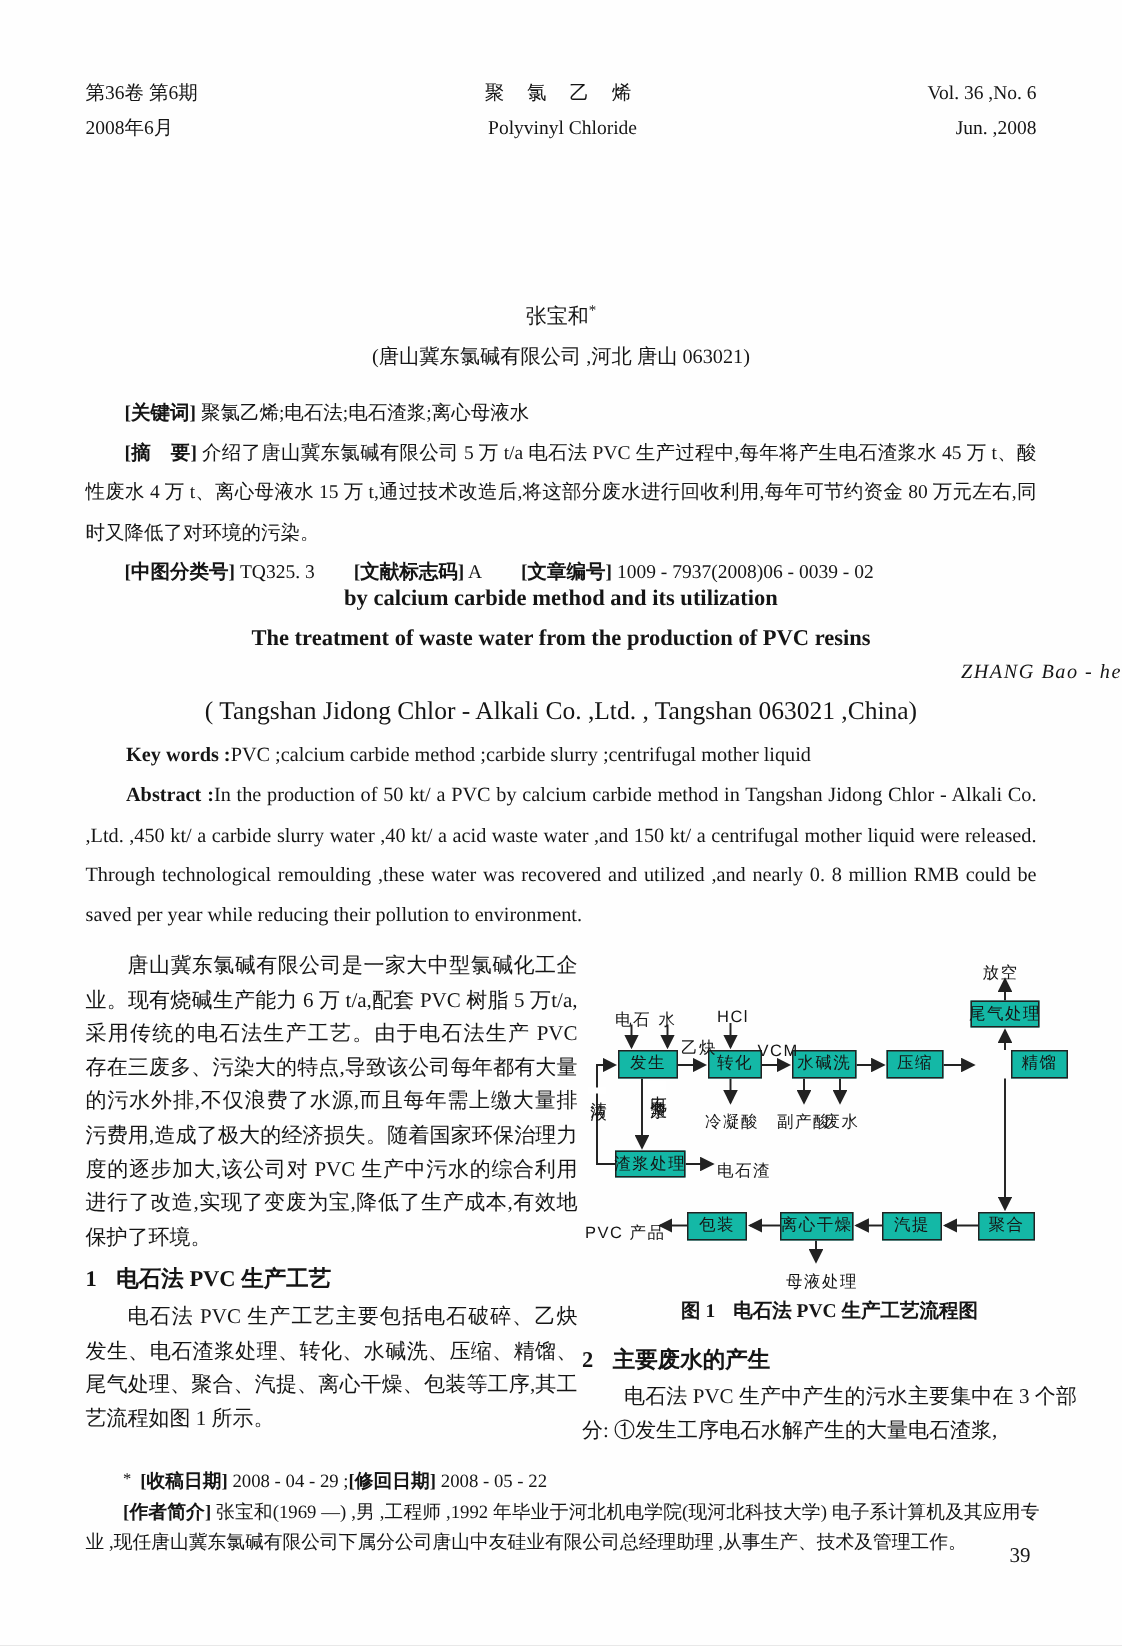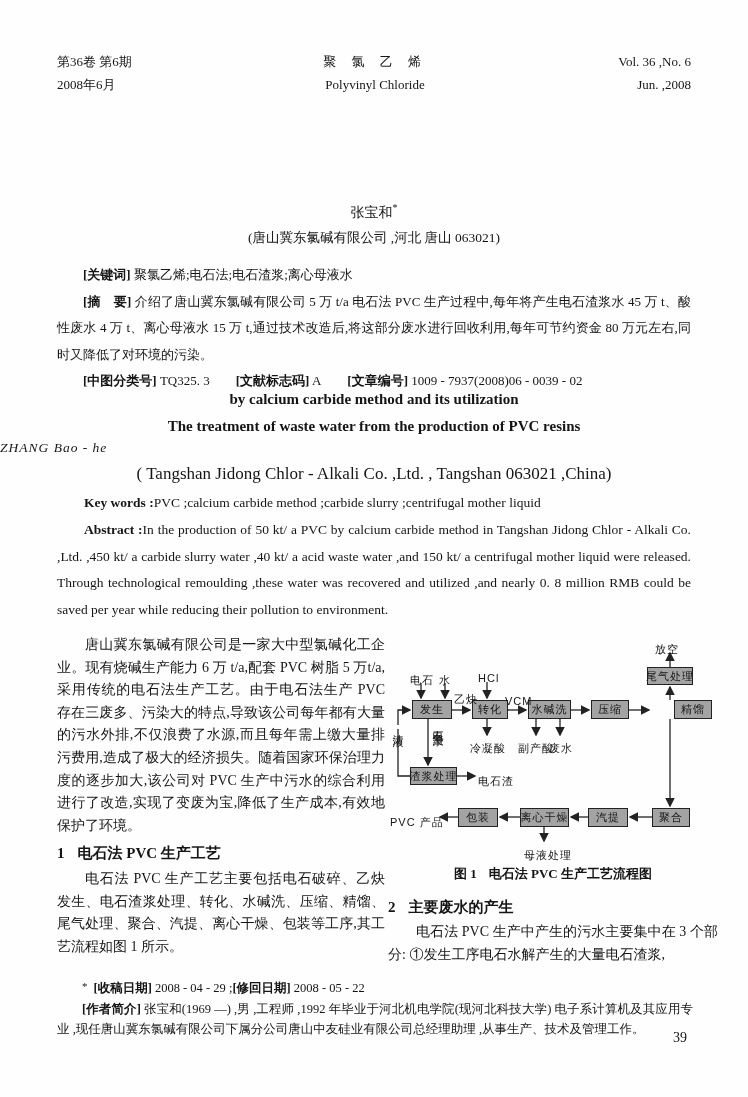--- a/index.html
+++ b/index.html
@@ -18,35 +18,35 @@
   .title{position:absolute;top:150px;left:0;width:748px;text-align:center;font-size:23px;font-weight:bold;letter-spacing:2px;}
   .author{position:absolute;top:202px;left:0;width:748px;text-align:center;font-size:14px;}
   .author sup{font-size:10px;}
   .affil{position:absolute;top:229px;left:0;width:748px;text-align:center;font-size:13.5px;}
   
   .meta{position:absolute;top:262px;left:57px;width:634px;font-size:13px;line-height:26.6px;text-align:justify;}
   .meta p{margin:0;text-indent:2em;}
   .gap{display:inline-block;width:26px;}
   
   .entitle{position:absolute;top:386px;left:0;width:748px;text-align:center;font-weight:bold;font-size:15px;line-height:27px;}
-  .enauthor{position:absolute;top:440px;left:0;width:748px;text-align:left;font-style:italic;font-size:13.5px;letter-spacing:1px;}
+  .enauthor{position:absolute;top:440px;left:0;width:748px;text-align:right;font-style:italic;font-size:13.5px;letter-spacing:1px;}
   .enaffil{position:absolute;top:464px;left:0;width:748px;text-align:center;font-size:17px;}
   .enmeta{position:absolute;top:490px;left:57px;width:634px;font-size:13.5px;line-height:26.8px;text-align:justify;}
   .enmeta p{margin:0;text-indent:2em;}
   
   .col{font-size:14px;line-height:22.6px;text-align:justify;}
   .col p{margin:0;text-indent:2em;}
   .col .h{font-size:15px;font-weight:bold;text-indent:0;margin:5px 0 3px 0;}
   .hsp{display:inline-block;width:13px;}
   .col-left{position:absolute;top:634px;left:57px;width:328px;}
   .col-right{position:absolute;top:633px;left:388px;width:330px;}
   
   .fig{position:relative;width:330px;height:226px;font-family:"Liberation Sans","DejaVu Sans",sans-serif;}
   .fig svg{position:absolute;top:0;left:0;}
-  .fig .bx{position:absolute;border:1.5px solid #222;background:#a3a3a3;display:flex;align-items:center;justify-content:center;font-size:11px;letter-spacing:1px;box-sizing:border-box;white-space:nowrap;}
+  .fig .bx{position:absolute;border:1.5px solid #222;background:#14b8a6;display:flex;align-items:center;justify-content:center;font-size:11px;letter-spacing:1px;box-sizing:border-box;white-space:nowrap;}
   .fig .lb{position:absolute;font-size:11px;white-space:nowrap;letter-spacing:1px;}
   .fig .vlb{position:absolute;writing-mode:vertical-rl;text-orientation:upright;font-size:11px;letter-spacing:2px;background:#fff;line-height:12px;}
   .figcap{text-align:center;font-size:13px;font-weight:bold;margin:4px 0 10px 0;}
   .figcap .csp{display:inline-block;width:12px;}
   
   .foot{position:absolute;top:976px;left:57px;width:636px;font-size:12.5px;line-height:20.5px;text-align:justify;}
   .foot p{margin:0;text-indent:2em;}
   .foot .mark{font-size:11px;vertical-align:2px;margin-right:6px;}
   .pageno{position:absolute;top:1030px;left:662px;width:36px;text-align:center;font-size:14px;}
 </style>

